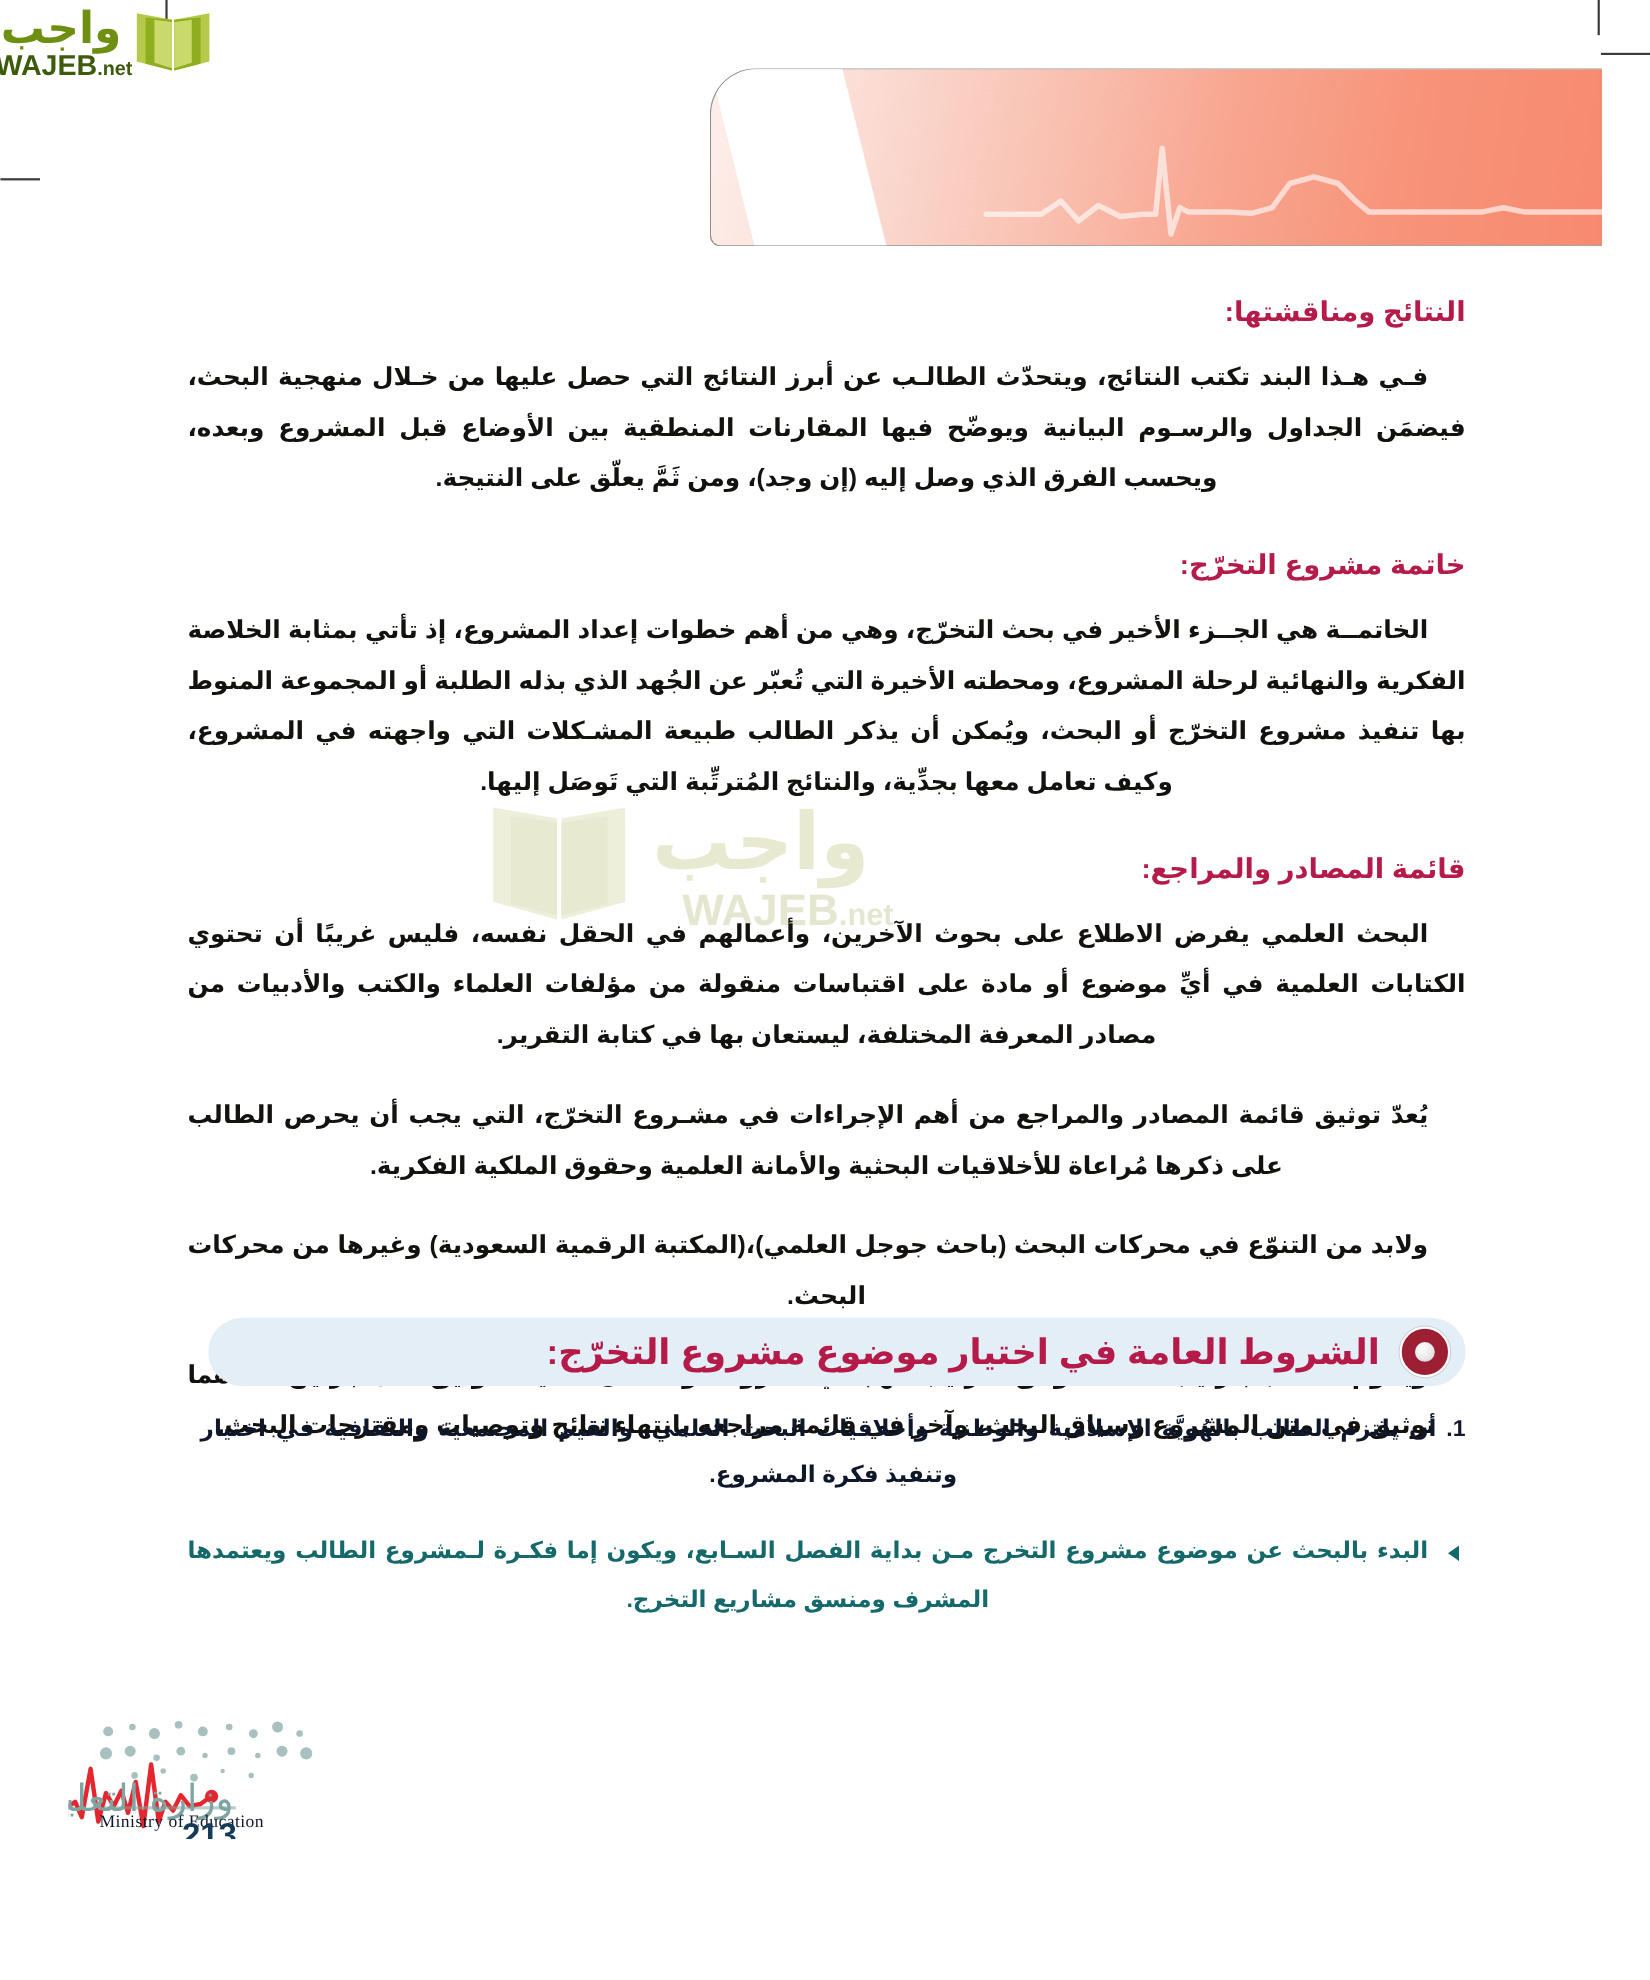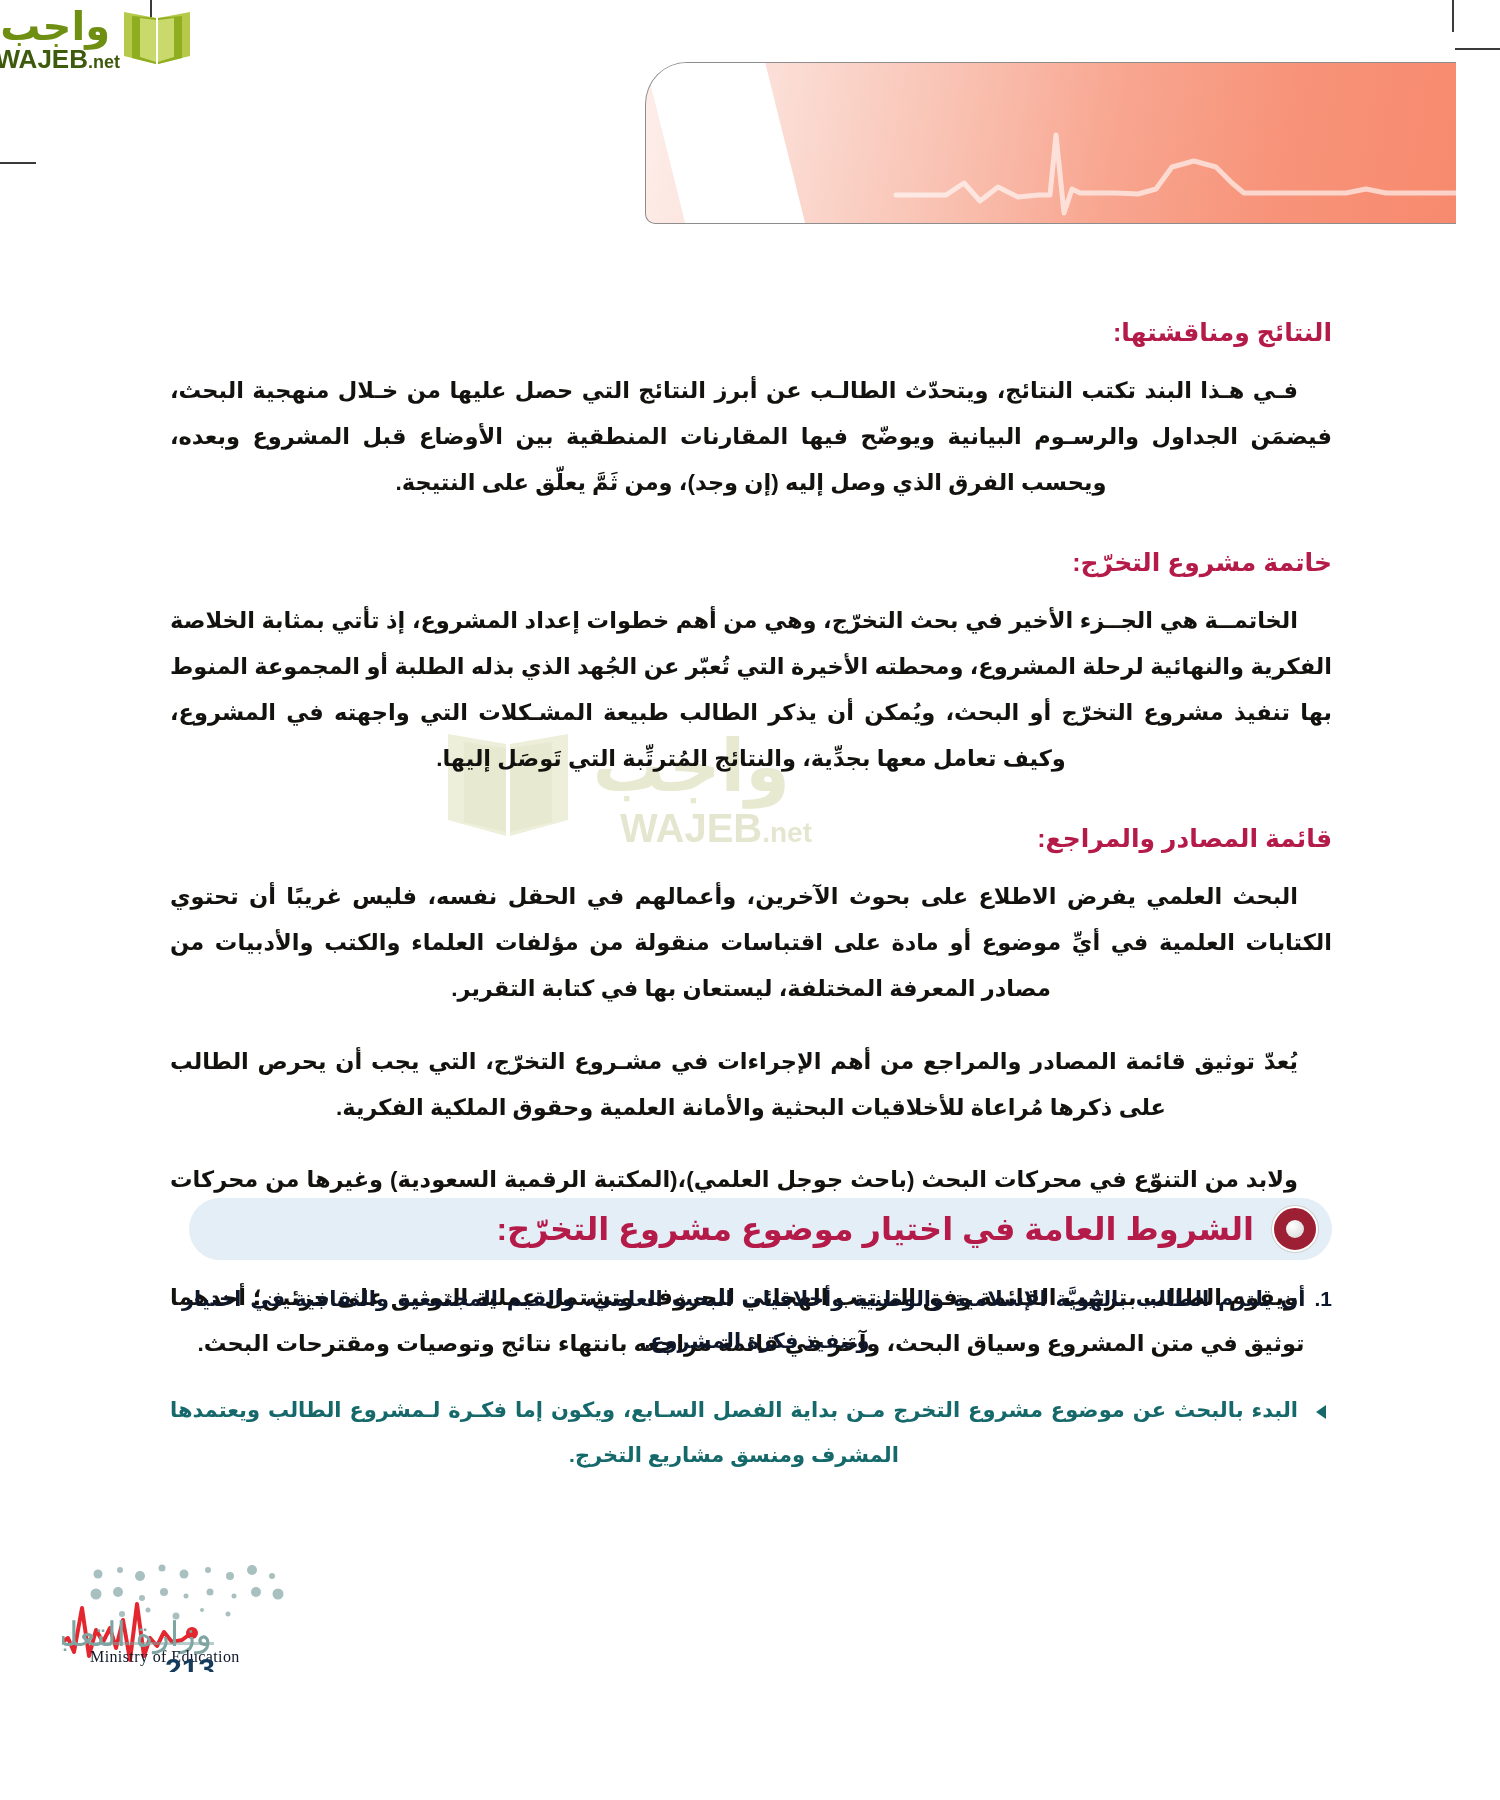--- a/index.html
+++ b/index.html
@@ -98,21 +98,20 @@
   .banner svg { position: absolute; inset: 0; width: 100%; height: 100%; }
 
   
   .content {
     position: absolute;
     right: 168px;
     top: 268px;
     width: 1162px;
     direction: rtl;
     text-align: justify;
-    margin-top: 48px;
   }
 
   .section-heading {
     color: #b51b49;
     font-size: 25px;
     font-weight: bold;
     margin: 0 0 18px 0;
     text-align: right;
     line-height: 1.35;
     font-family: "Liberation Sans", "DejaVu Sans", sans-serif;

